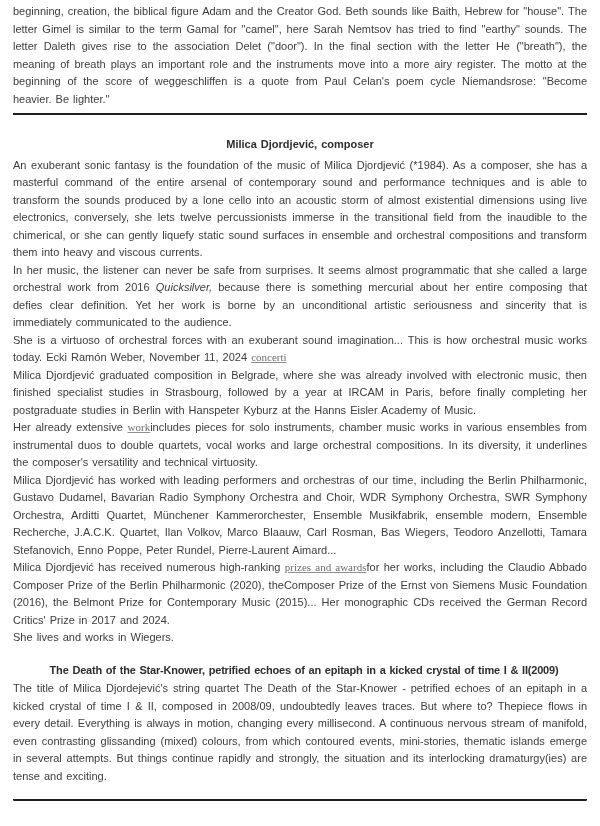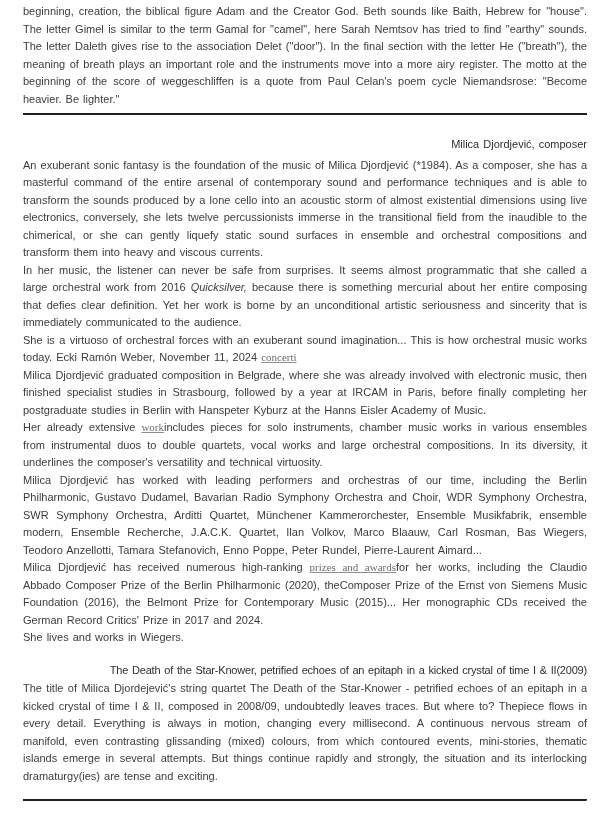--- a/index.html
+++ b/index.html
@@ -10,34 +10,34 @@
   body {
     width: 600px;
     height: 826px;
     overflow: hidden;
     font-family: "Liberation Sans", "DejaVu Sans", sans-serif;
   }
   .page {
     box-sizing: border-box;
     width: 600px;
     height: 802px;
-    padding: 3px 13px 0 23px;
+    padding: 3px 13px 0 13px;
     color: #3c3c3c;
     font-size: 11px;
     line-height: 17.5px;
     text-align: justify;
     word-spacing: 1px;
     overflow: hidden;
     border-radius: 21px;
   }
   p { margin: 0; }
   .heading {
-    font-weight: normal;
+    font-weight: bold;
     color: #2e2e2e;
-    text-align: right;
+    text-align: center;
     word-spacing: 1px;
   }
   .h-milica { margin: 21px 0 3px 0; }
   .h-work   { margin: 15px 0 1px 8px; letter-spacing: -0.2px; }
   .h-seb    { margin: 23px 0 4px 0; }
   .divider {
     border: none;
     border-top: 2px solid #1f1f1f;
     height: 0;
     margin: 5px 0 0 0;

